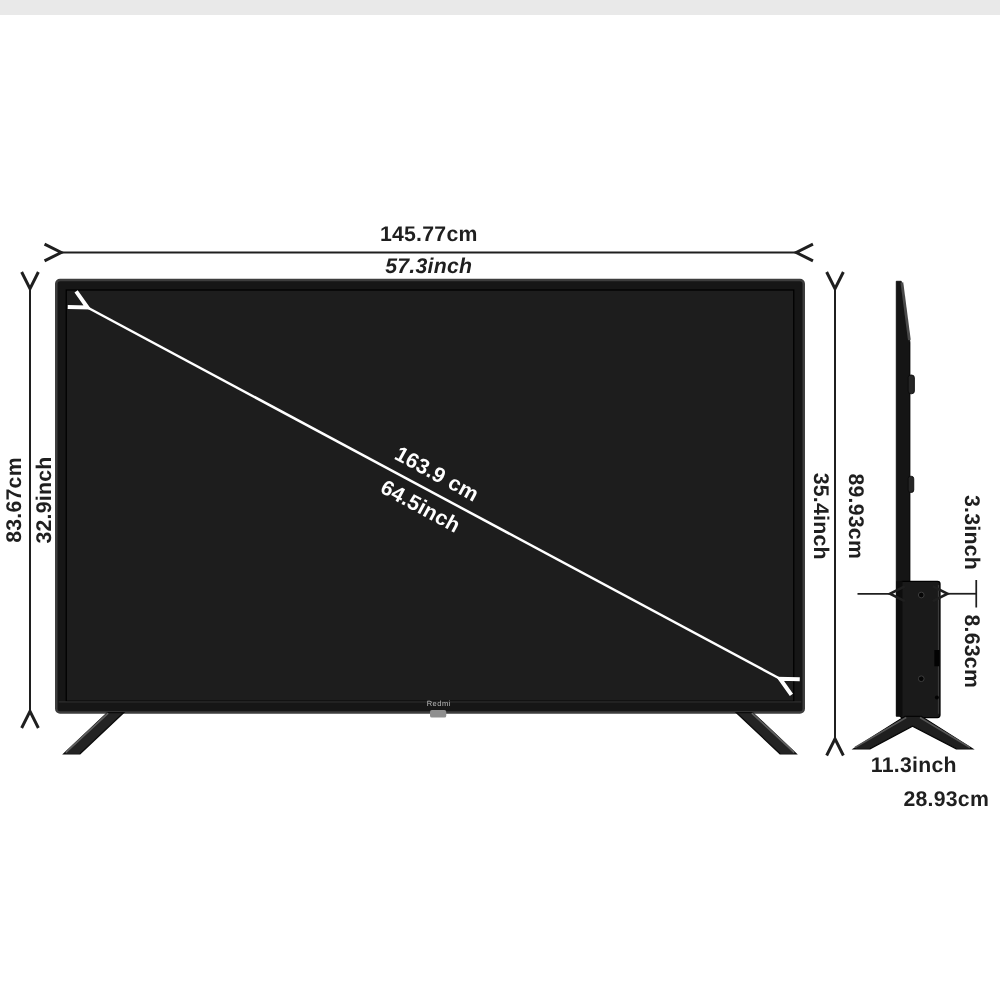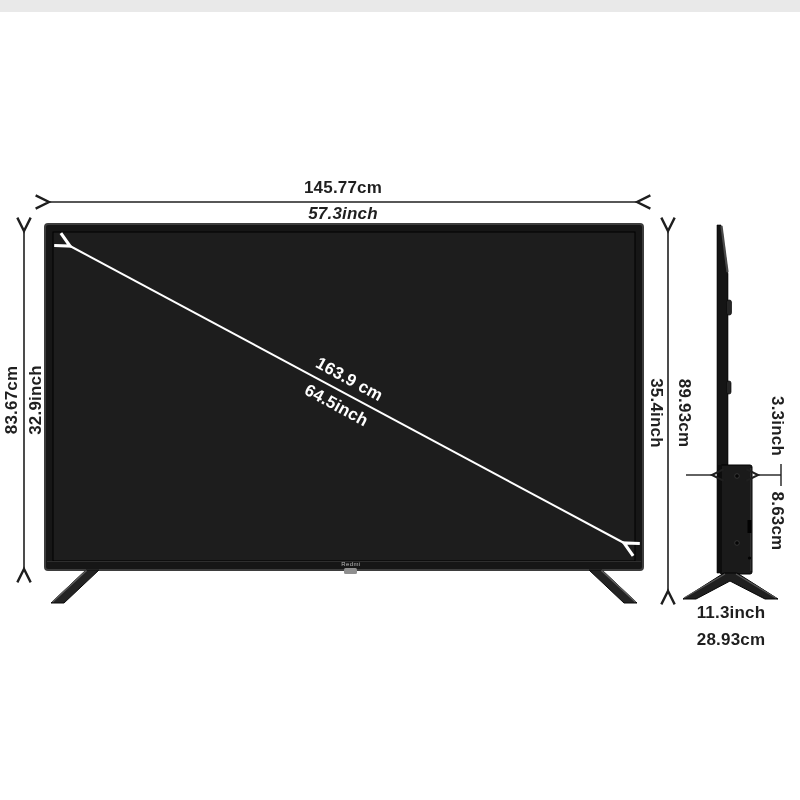--- a/index.html
+++ b/index.html
@@ -121,15 +121,15 @@
 
   <div class="lbl brand" style="position:absolute;left:351px;top:552px;">Redmi</div>
 
   <div class="lbl rot-cw" style="left:656px;top:401px;">35.4inch</div>
   <div class="lbl rot-cw" style="left:684px;top:401px;">89.93cm</div>
 
   <div class="lbl rot-cw" style="left:777px;top:414px;">3.3inch</div>
   <div class="lbl rot-cw" style="left:777px;top:509px;">8.63cm</div>
 
   <div class="lbl" style="left:731px;top:601px;text-align:center;">11.3inch</div>
-  <div class="lbl" style="left:731px;top:628px;">28.93cm</div>
+  <div class="lbl" style="left:757px;top:628px;">28.93cm</div>
 
 </div>
 
 </body></html>

